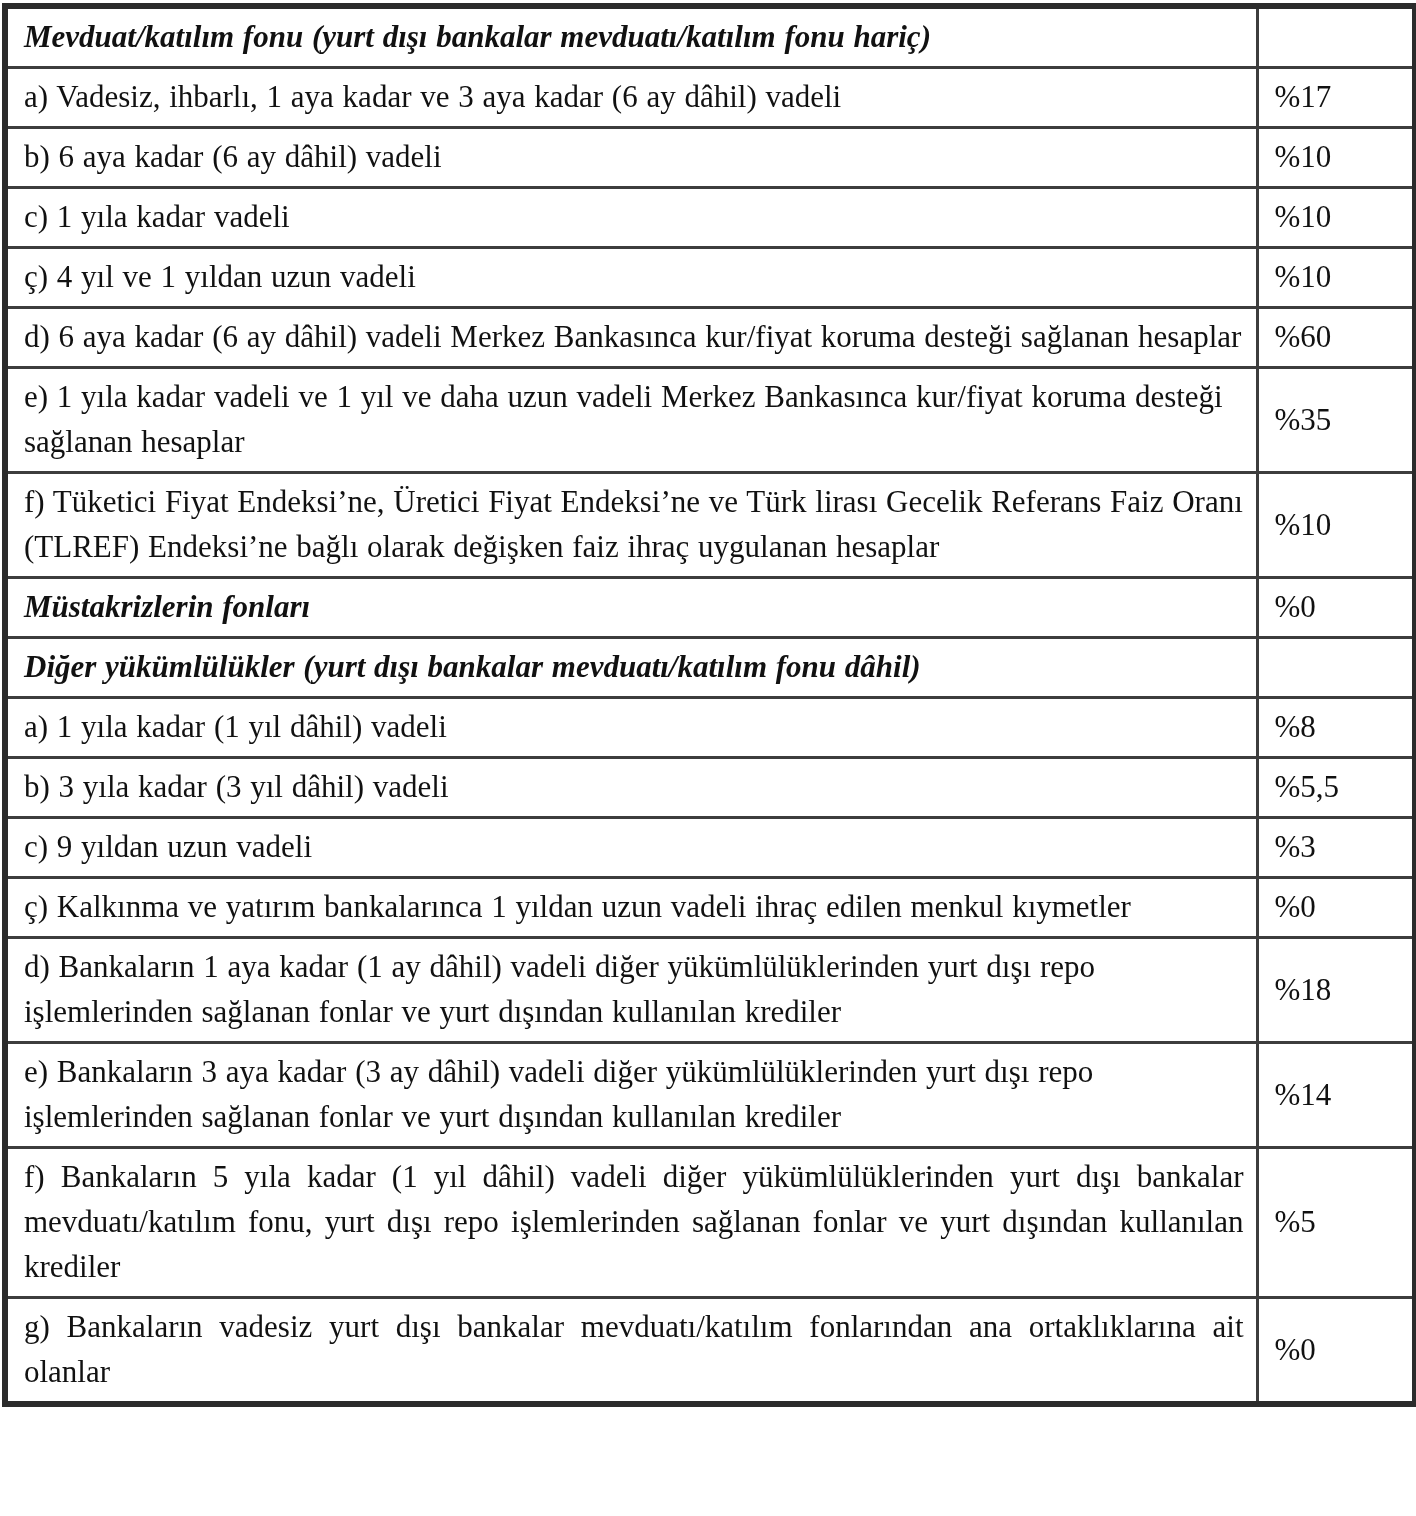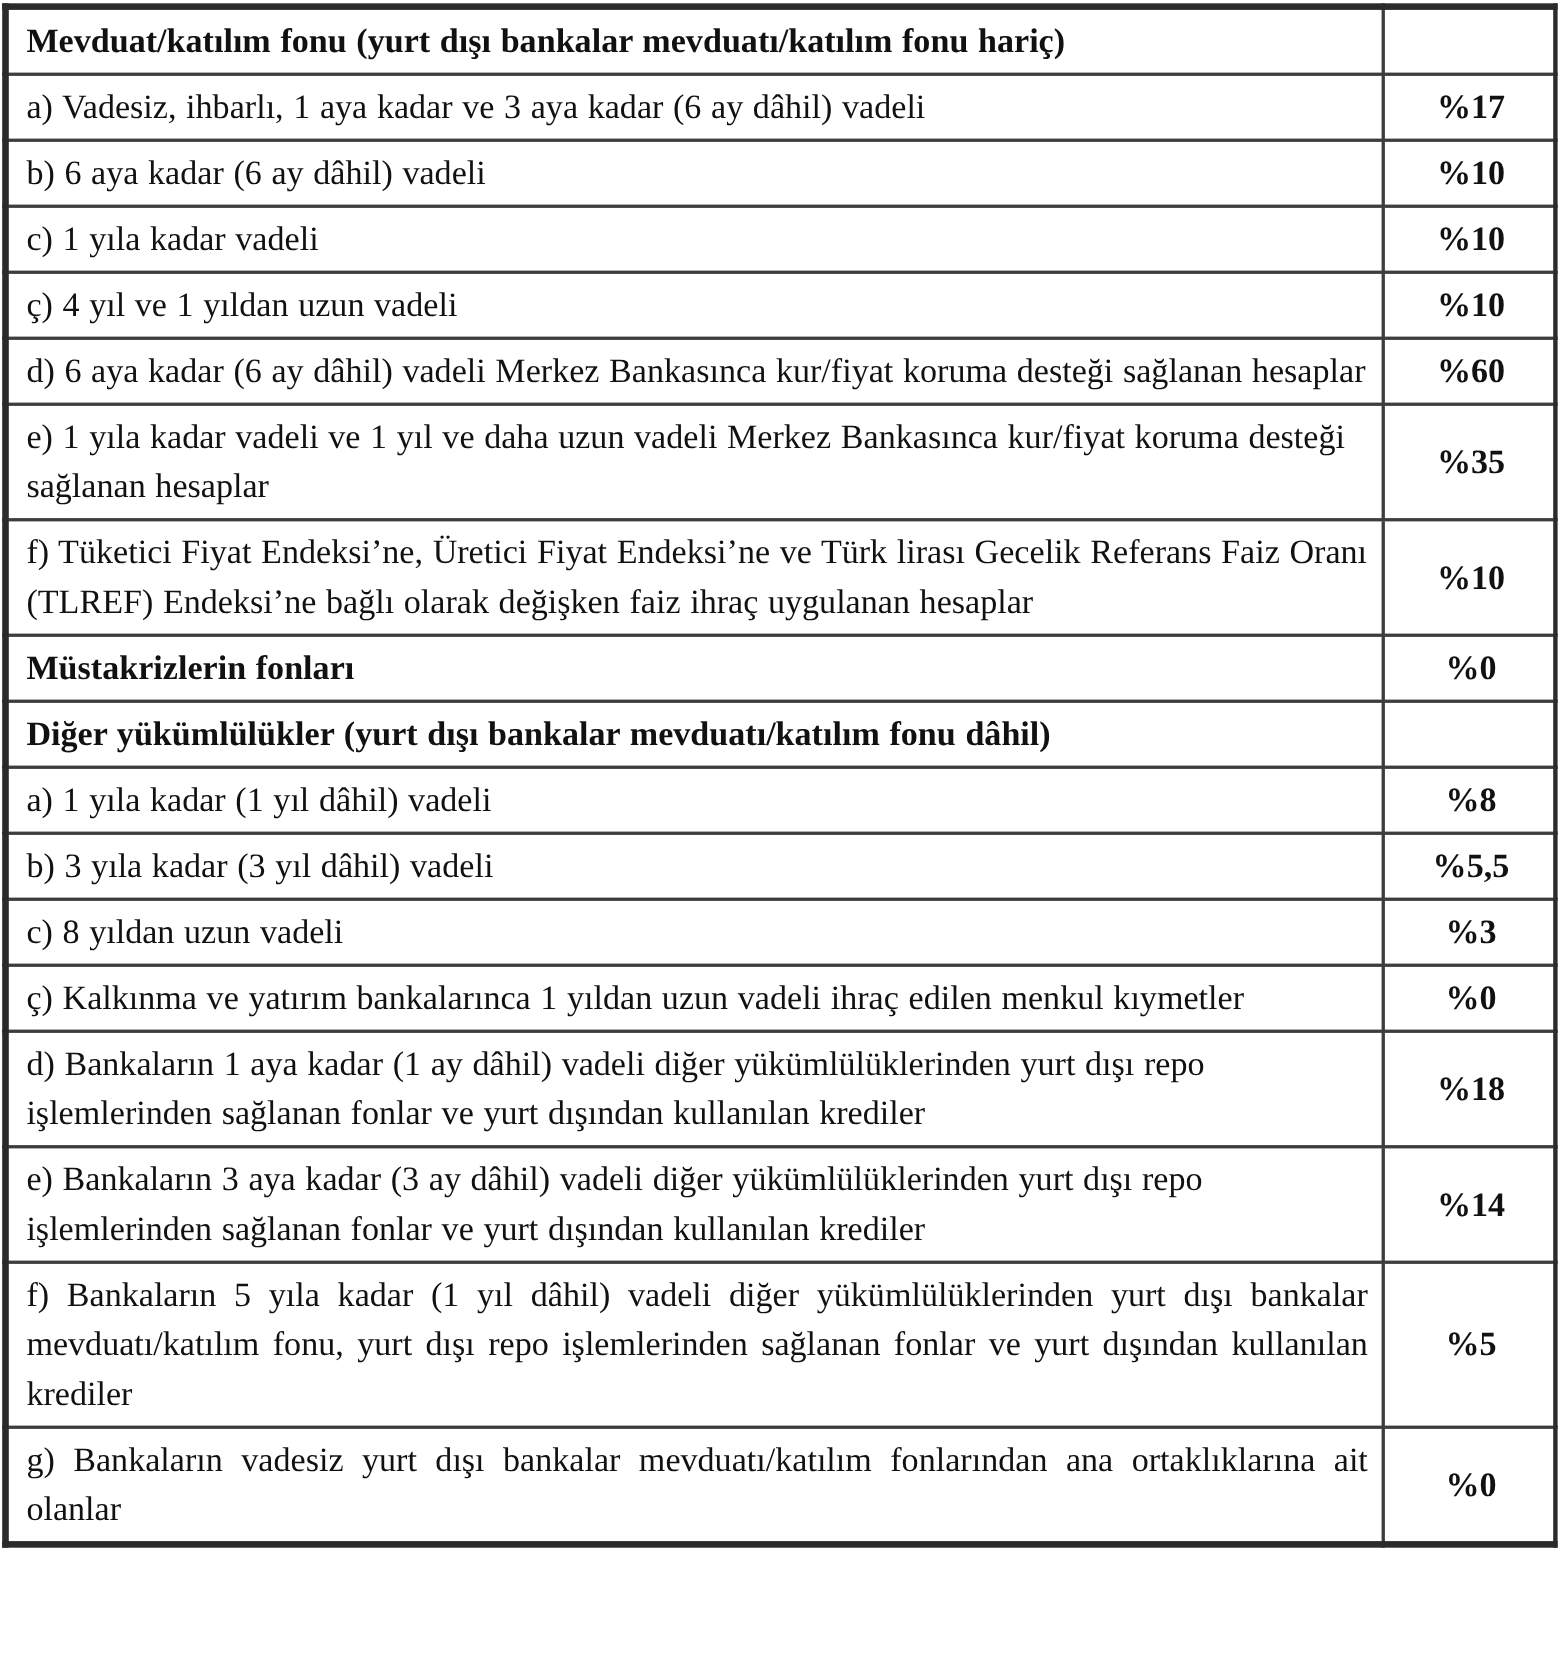--- a/index.html
+++ b/index.html
@@ -27,26 +27,25 @@
     border: 3px solid #3d3d3d;
     font-size: 31px;
     line-height: 45px;
     padding: 5px 12px 7px 16px;
     vertical-align: middle;
     word-spacing: 1px;
   }
   col.c-desc  { width: 1252px; }
   col.c-rate  { width: 158px; }
   td.rate {
-    text-align: center;
     padding: 5px 4px 7px 4px;
-    font-weight: bold;
   }
   tr.section td.desc {
     font-weight: bold;
+    font-style: italic;
   }
   tr.justify td.desc {
     text-align: justify;
   }
 </style>
 </head>
 <body>
 
 <div class="page">
   <table class="rr-table">
@@ -97,21 +96,21 @@
       </tr>
       <tr>
         <td class="desc">a) 1 yıla kadar (1 yıl dâhil) vadeli</td>
         <td class="rate">%8</td>
       </tr>
       <tr>
         <td class="desc">b) 3 yıla kadar (3 yıl dâhil) vadeli</td>
         <td class="rate">%5,5</td>
       </tr>
       <tr>
-        <td class="desc">c) 8 yıldan uzun vadeli</td>
+        <td class="desc">c) 9 yıldan uzun vadeli</td>
         <td class="rate">%3</td>
       </tr>
       <tr class="justify">
         <td class="desc">ç) Kalkınma ve yatırım bankalarınca 1 yıldan uzun vadeli ihraç edilen menkul kıymetler</td>
         <td class="rate">%0</td>
       </tr>
       <tr>
         <td class="desc">d) Bankaların 1 aya kadar (1 ay dâhil) vadeli diğer yükümlülüklerinden yurt dışı repo işlemlerinden sağlanan fonlar ve yurt dışından kullanılan krediler</td>
         <td class="rate">%18</td>
       </tr>

